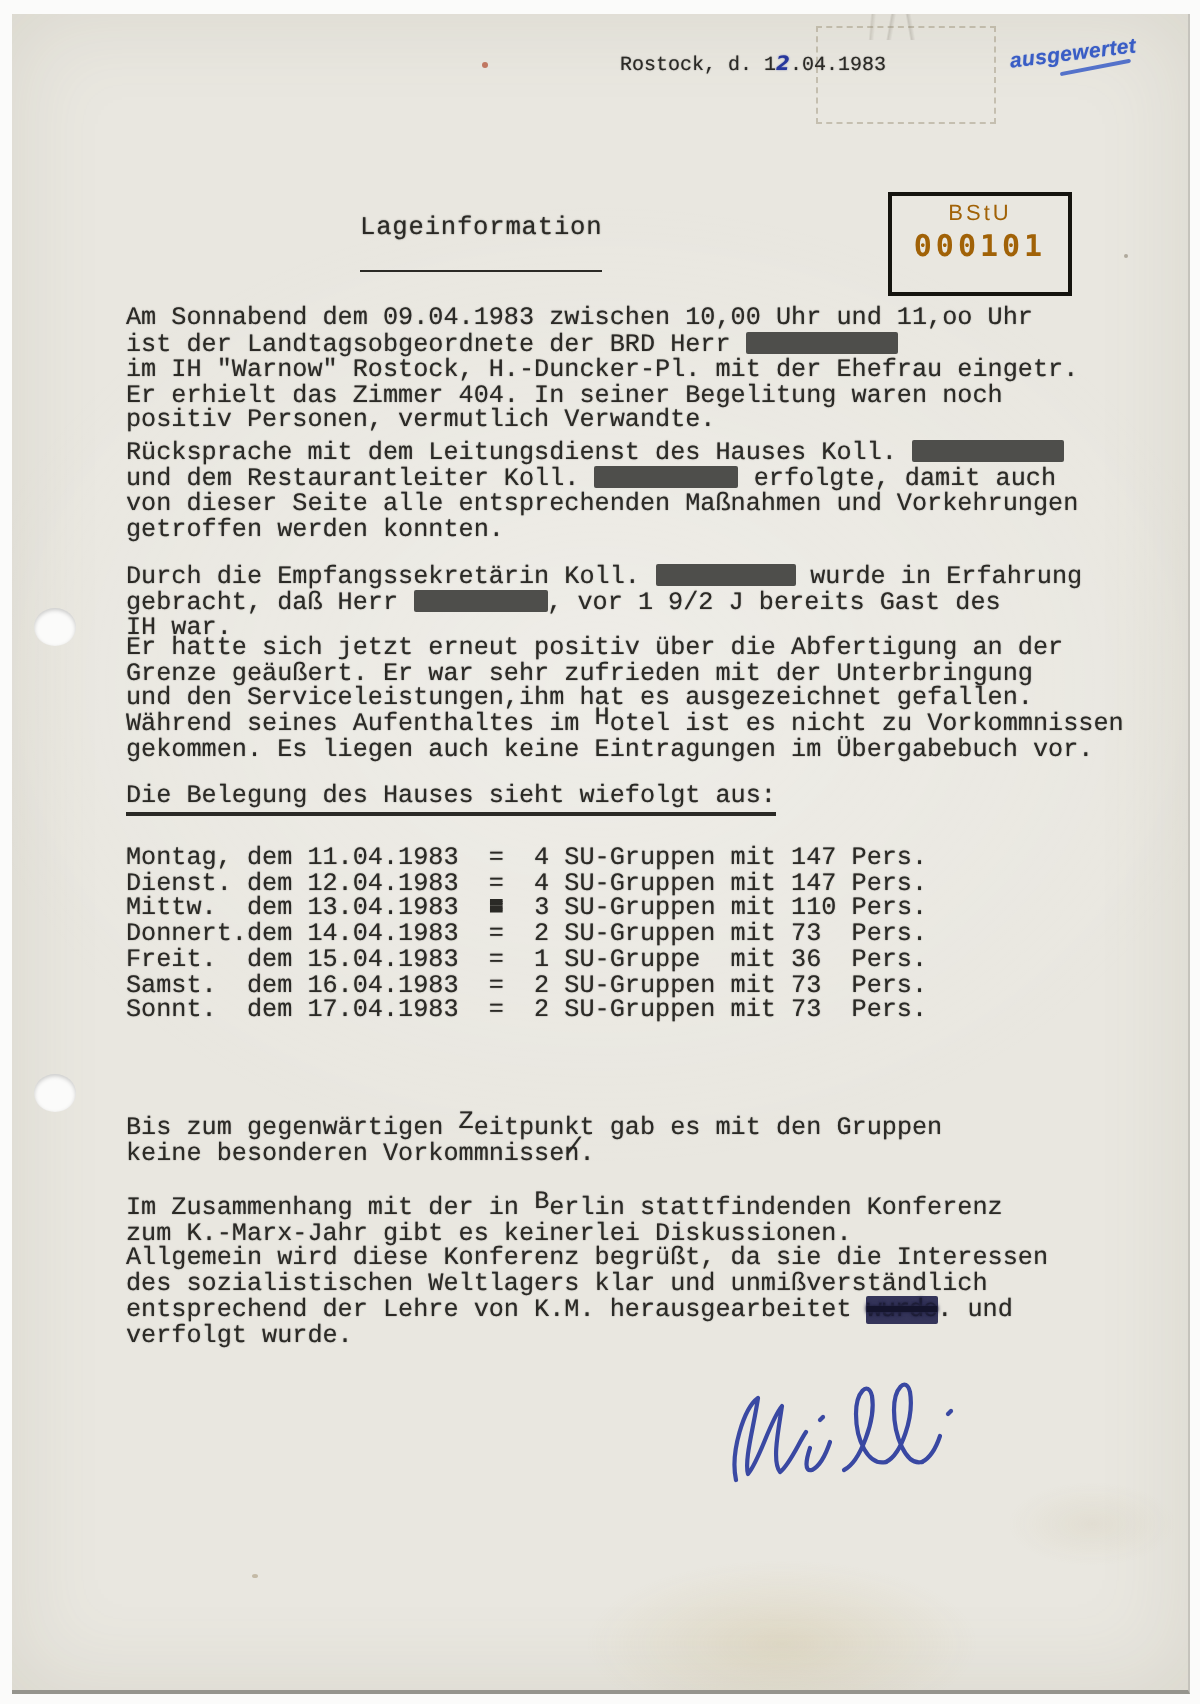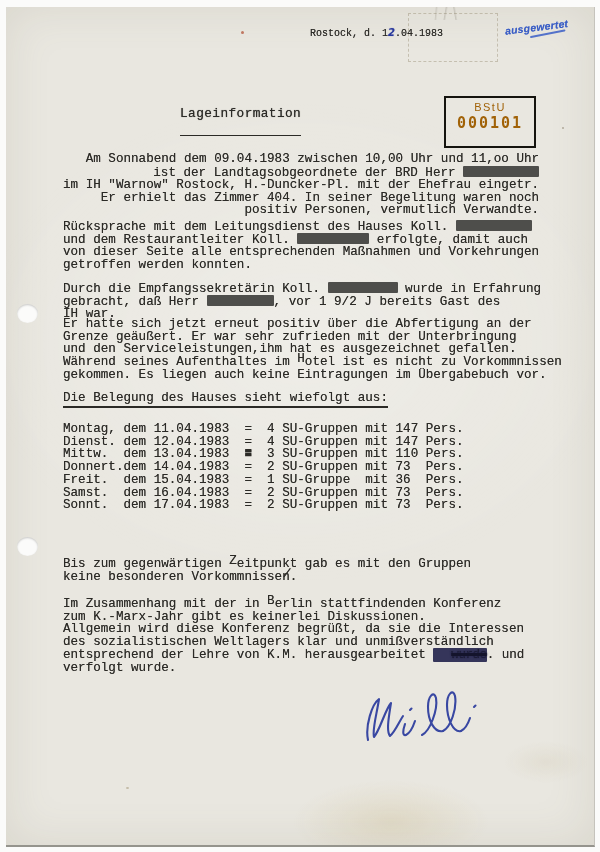--- a/index.html
+++ b/index.html
@@ -76,21 +76,21 @@
   .redact{
     display:inline-block;background:#4e4e4b;height:11px;
     vertical-align:baseline;margin-bottom:-1.5px;border-radius:1px;
   }
   .sup{position:relative;top:-3px;}
   .raise{position:relative;top:-5px;display:inline-block;}
   .ot{font-weight:bold;text-shadow:0 .9px 0 #2b2a26,0 -.9px 0 #2b2a26;}
   .smudge{
     background:#35355a;color:#1c1c34;border-radius:1px;letter-spacing:-.5px;
     text-shadow:0 0 2px #2a2a50,0 0 1px #1a1a30;
-    text-decoration:line-through;text-decoration-thickness:2.5px;text-decoration-color:#14142c;padding-left:18px;
+    text-decoration:line-through;text-decoration-thickness:2.5px;text-decoration-color:#14142c;
   }
   .slashed{position:relative;}
   .slashed::after{
     content:"/";position:absolute;left:1px;top:-2px;transform:rotate(8deg);
   }
   .u-heavy .line span{border-bottom:2px solid #2b2a26;padding-bottom:1px;}
   .signature{position:absolute;left:352px;top:686px;}
 </style>
 </head>
 <body>
@@ -114,21 +114,21 @@
 </div>
 
 <div class="bstu">
   <div class="bstu-label">BStU</div>
   <div class="bstu-number">000101</div>
 </div>
 
 <div class="page-title"><span>Lageinformation</span></div>
 
 <div class="doc-body">
-    <div class="block" style="top: 153px; text-align: right;">
+    <div class="block" style="top: 153px;">
       <div class="line"><span>Am Sonnabend dem 09.04.1983 zwischen 10,00 Uhr und 11,oo Uhr</span></div>
       <div class="line"><span>ist der Landtagsobgeordnete der BRD Herr </span><span class="redact" style="width: 76px;"></span></div>
       <div class="line"><span>im IH "Warnow" Rostock, H.-Duncker-Pl. mit der Ehefrau eingetr.</span></div>
       <div class="line"><span>Er erhielt das Zimmer 404. In seiner Begelitung waren noch</span></div>
       <div class="line"><span>positiv Personen, vermutlich Verwandte.</span></div>
     </div>
     <div class="block" style="top: 220px;">
       <div class="line"><span>Rücksprache mit dem Leitungsdienst des Hauses Koll. </span><span class="redact" style="width: 76px;"></span></div>
       <div class="line"><span>und dem Restaurantleiter Koll. </span><span class="redact" style="width: 72px;"></span><span> erfolgte, damit auch</span></div>
       <div class="line"><span>von dieser Seite alle entsprechenden Maßnahmen und Vorkehrungen</span></div>

